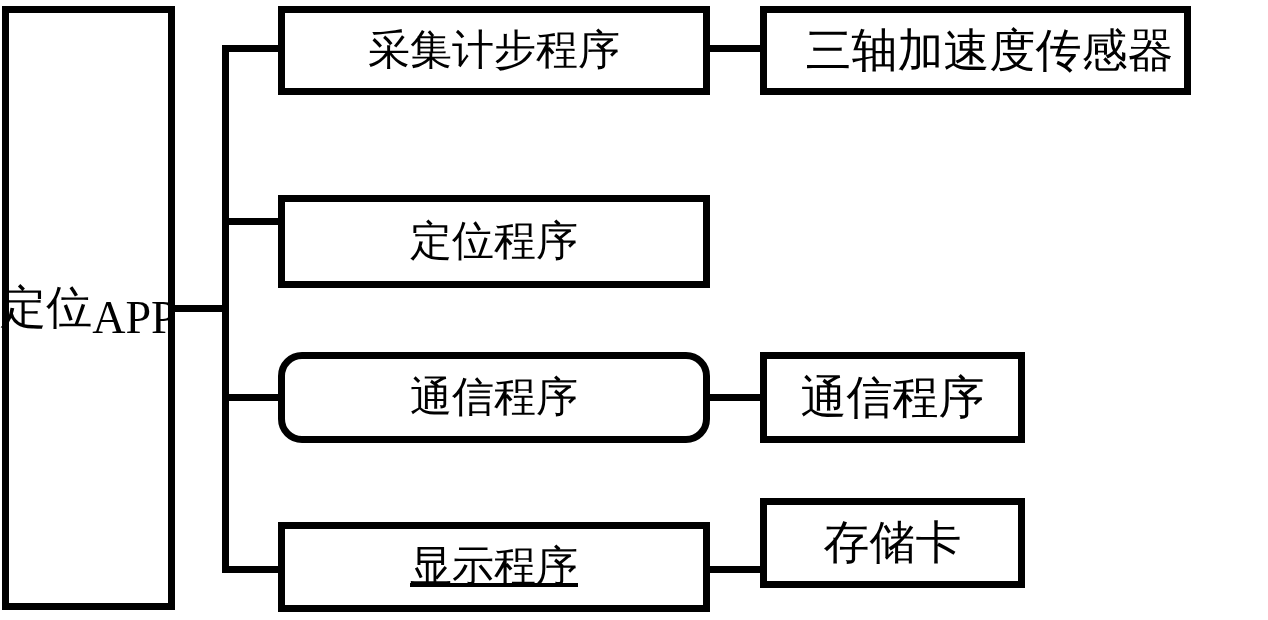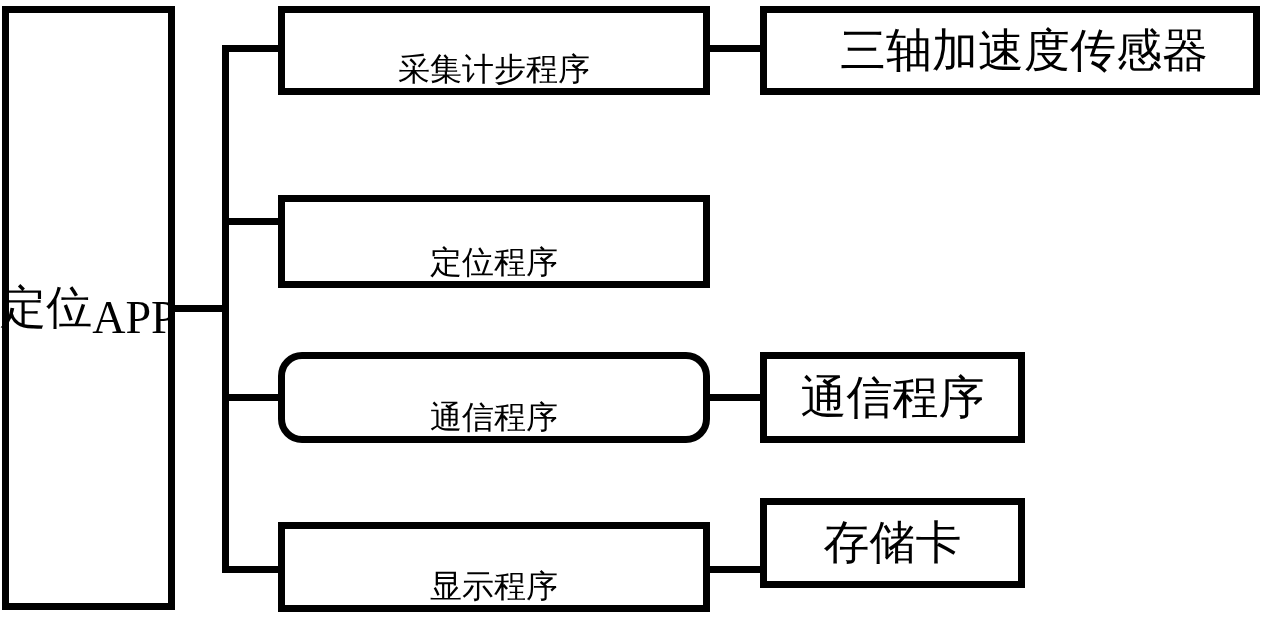--- a/index.html
+++ b/index.html
@@ -42,34 +42,33 @@
     font-size: 46px;
   }
   #node-root .node-label + .node-label {
     margin-top: 19px;
   }
 
   
   .node-mid {
     left: 278px;
     width: 432px;
-    font-size: 32px;
-    align-items: flex-end;
+    font-size: 42px;
   }
   #node-mid-1 { top: 6px;   height: 89px; }
   #node-mid-2 { top: 175px; height: 93px; margin-top: 20px; }
   #node-mid-3 { top: 352px; height: 91px; border-radius: 24px; }
-  #node-mid-4 { top: 522px; height: 90px; }
+  #node-mid-4 { top: 522px; height: 90px; text-decoration: underline; }
 
   
   .node-right {
     left: 760px;
     font-size: 46px;
   }
-  #node-right-1 { top: 6px;   height: 89px; width: 500px; padding-left: 28px; }
+  #node-right-1 { top: 6px;   height: 89px; width: 431px; padding-left: 28px; }
   #node-right-3 { top: 352px; height: 91px; width: 265px; }
   #node-right-4 { top: 498px; height: 90px; width: 265px; }
 
   
   .connector {
     position: absolute;
     background: #000000;
   }
   .connector-h { height: 7px; }
   .connector-v { width: 7px; }

